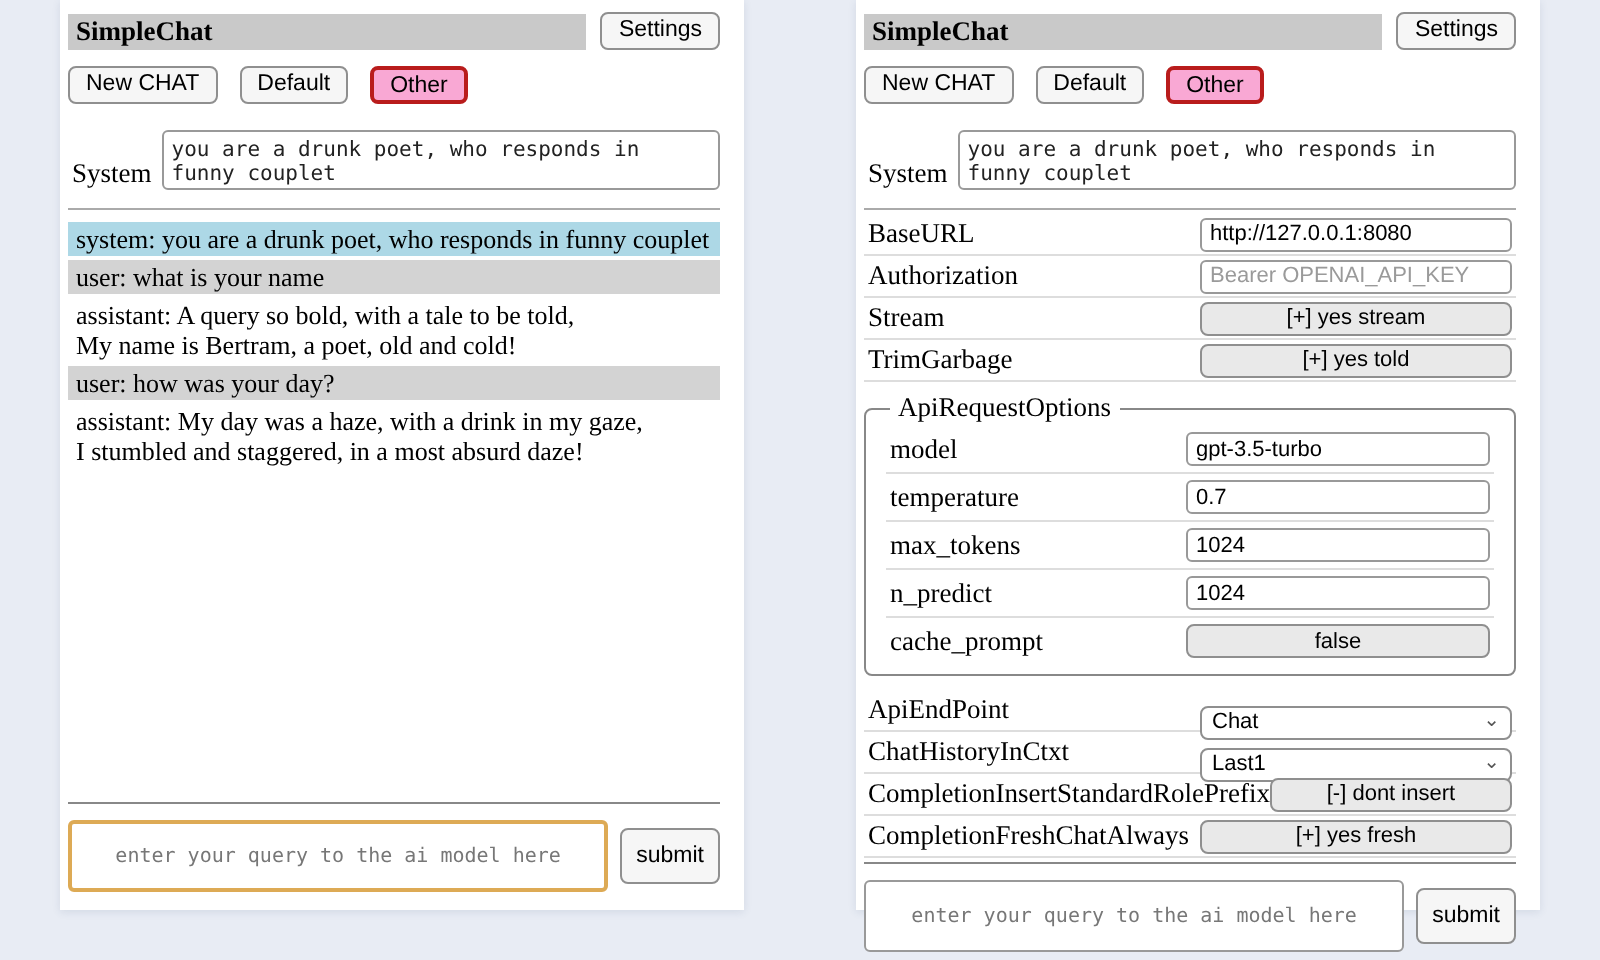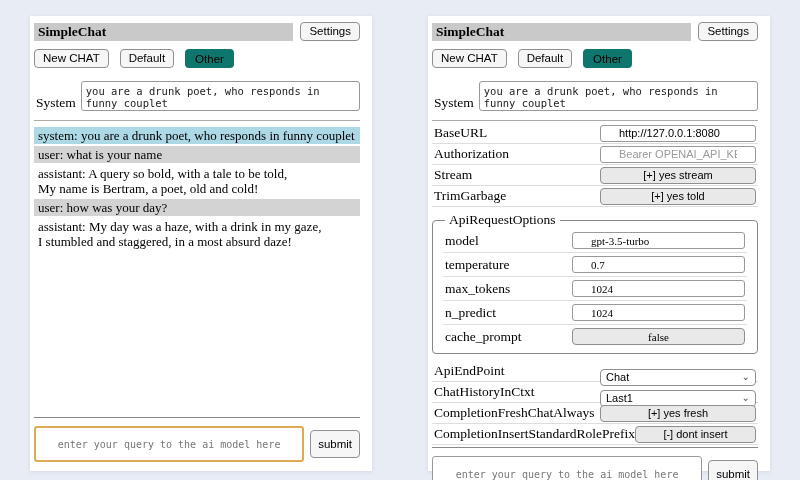--- a/index.html
+++ b/index.html
@@ -5,21 +5,21 @@
   * { box-sizing: border-box; margin: 0; padding: 0; }
   html, body { width: 800px; height: 480px; }
   body {
     background: #e8ecf4;
     font-family: "Liberation Serif", serif;
     position: relative;
     overflow: hidden;
   }
   .panel {
     position: absolute;
-    top: 16px;
+    top: 0;
     width: 342px;
     height: 455px;
     background: #ffffff;
     box-shadow: 0 1px 4px rgba(60,80,120,0.12);
     padding: 6px 12px 9px 4px;
     display: flex;
     flex-direction: column;
   }
   #panel-left { left: 30px; }
   #panel-right { left: 428px; }
@@ -43,22 +43,22 @@
     background: #f6f6f6;
     border: 1px solid #8f8f8f;
     border-radius: 4px;
     padding: 2px 8px;
     height: 19px;
     line-height: 13px;
     cursor: pointer;
   }
   .toolbar { display: flex; gap: 11px; margin-bottom: 9px; }
   .btn.active {
-    background: #0f766e;
-    border: 2px solid #0f766e;
+    background: #f9a8d4;
+    border: 2px solid #b91c1c;
   }
 
   
   .system-row { display: flex; align-items: flex-end; gap: 5px; margin: 4px 0 7px 2px; }
   .label { font-size: 13.5px; color: #000; }
   .system-row .label { padding-top: 4px; }
   .system-input {
     flex: 1;
     height: 30px;
     resize: none;
@@ -114,21 +114,21 @@
     border-bottom: 1px solid #ddd;
     min-height: 21px;
   }
   .ctrl { width: 156px; }
   .ctrl.input {
     height: 17px;
     border: 1px solid #999;
     border-radius: 3px;
     font-family: "Liberation Sans", sans-serif;
     font-size: 11px;
-    padding: 0 18px;
+    padding: 0 4px;
     color: #000;
   }
   .ctrl.input::placeholder { color: #9a9a9a; }
   .ctrl.wbtn {
     height: 17px;
     background: #e9e9e9;
     border: 1px solid #8f8f8f;
     border-radius: 4px;
     font-family: "Liberation Sans", sans-serif;
     font-size: 11px;
@@ -152,21 +152,21 @@
   .chev { color: #555; font-size: 10px; line-height: 10px; }
 
   fieldset.fs {
     border: 1px solid #888;
     border-radius: 4px;
     margin: 5px 0 7px 0;
     padding: 1px 10px 5px 10px;
   }
   fieldset.fs legend { font-size: 13.5px; padding: 0 4px; margin-left: 2px; }
   .fs .srow:last-child { border-bottom: none; }
-  .fs .ctrl { width: 173px; font-family: Liberation Serif, serif; }
+  .fs .ctrl { width: 152px; }
 
   .spacer { flex: 1; }
 </style>
 </head>
 <body>
 
 <div class="panel" id="panel-left">
   <div class="titlerow">
     <div class="titlebar">
       <span class="app-title">SimpleChat</span>
@@ -266,26 +266,26 @@
     </div>
   </div>
   <div class="srow">
     <span class="label">ChatHistoryInCtxt</span>
     <div class="ctrl sel">
       <span>Last1</span>
       <span class="chev">⌄</span>
     </div>
   </div>
   <div class="srow">
+    <span class="label">CompletionInsertStandardRolePrefix</span>
+    <button class="ctrl wbtn">[-] dont insert</button>
+  </div>
+  <div class="srow">
     <span class="label">CompletionFreshChatAlways</span>
     <button class="ctrl wbtn">[+] yes fresh</button>
-  </div>
-  <div class="srow">
-    <span class="label">CompletionInsertStandardRolePrefix</span>
-    <button class="ctrl wbtn">[-] dont insert</button>
   </div>
 
   <div class="spacer"></div>
   <hr class="divider bottom">
   <div class="query-row">
     <input class="query-input" placeholder="enter your query to the ai model here" style="">
     <button class="btn submit-btn">submit</button>
   </div>
 </div>
 

